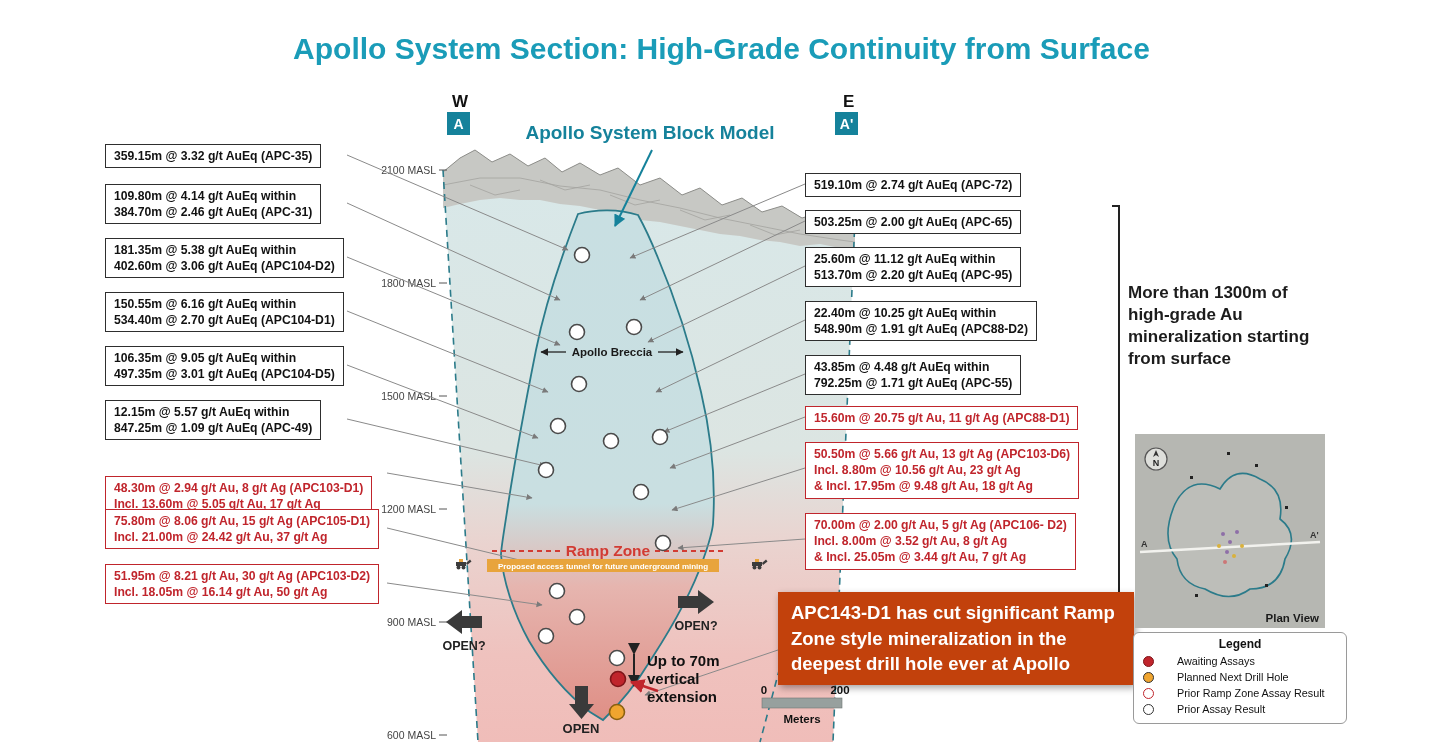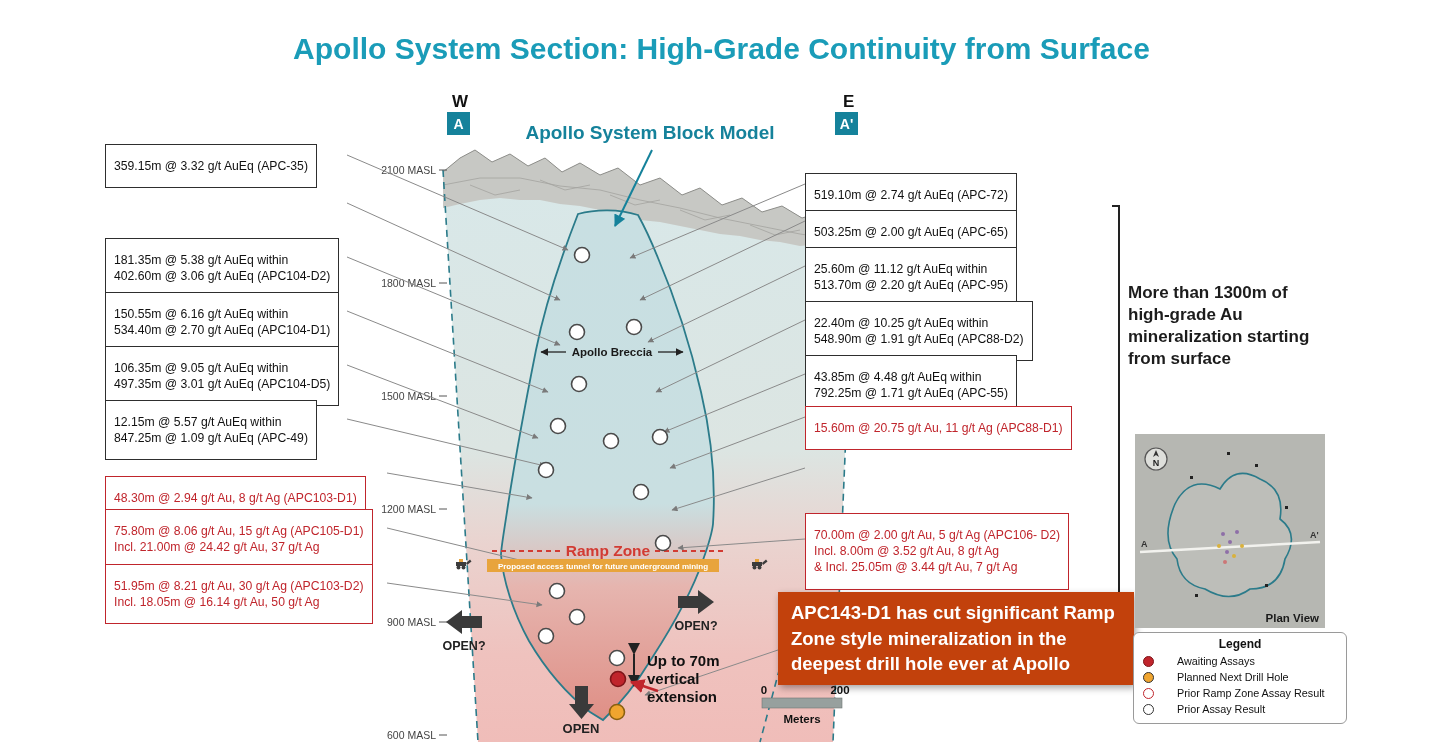--- a/index.html
+++ b/index.html
@@ -4,22 +4,22 @@
 <style>
   html,body{margin:0;padding:0;background:#fff;font-family:"Liberation Sans",sans-serif;}
   .page{position:relative;width:1429px;height:749px;background:#fff;overflow:hidden;}
   .main-svg{position:absolute;left:0;top:0;z-index:1;}
   .title{position:absolute;left:0;right:0;top:32px;text-align:center;font-size:30px;font-weight:bold;color:#1A9CB8;z-index:3;margin-left:14px;}
   .we-label{position:absolute;font-size:17px;font-weight:bold;color:#111;z-index:3;}
   .marker-box{position:absolute;width:23px;height:23px;background:#15829B;color:#fff;font-weight:bold;
     font-size:14px;display:flex;align-items:center;justify-content:center;z-index:3;}
   .block-model{position:absolute;left:505px;top:122px;width:290px;text-align:center;color:#15829B;
     font-size:19px;font-weight:bold;z-index:3;}
-  .co{position:absolute;background:#fff;border:1.3px solid #2e2e2e;padding:13px 8px;font-size:12.2px;
-    font-weight:normal;color:#111;line-height:1.33;white-space:nowrap;z-index:3;}
+  .co{position:absolute;background:#fff;border:1.3px solid #2e2e2e;padding:3px 8px;font-size:12.2px;
+    font-weight:bold;color:#111;line-height:1.33;white-space:nowrap;z-index:3;}
   .co.red{border:1.6px solid #C0252C;color:#C0252C;}
   .highlight-box{position:absolute;left:778px;top:592px;width:330px;background:#c2410c;color:#fff;
     font-weight:bold;font-size:18.5px;line-height:1.38;padding:8px 13px;z-index:3;
     box-shadow:2px 3px 7px rgba(0,0,0,.35);}
   .side-note{position:absolute;left:1128px;top:282px;width:205px;font-size:17px;font-weight:bold;
     color:#1c1c1c;line-height:1.3;z-index:3;}
   .plan-view{position:absolute;left:1135px;top:434px;width:190px;height:194px;z-index:3;}
   .legend{position:absolute;left:1133px;top:632px;width:194px;background:#fff;border:1.5px solid #9a9a9a;
     border-radius:6px;padding:4px 9px 8px 9px;z-index:3;}
   .legend-title{text-align:center;font-weight:bold;font-size:12px;color:#111;}
@@ -205,20 +205,24 @@
   <div class="we-label" style="left:452px;top:92px">W</div>
   <div class="we-label" style="left:843px;top:92px">E</div>
   <div class="marker-box" style="left:447px;top:112px">A</div>
   <div class="marker-box" style="left:835px;top:112px">A'</div>
 
   <div class="block-model">Apollo System Block Model</div>
 
   <div class="co" style="left:105px;top:144px">
     <div>359.15m @ 3.32 g/t AuEq (APC-35)</div>
   </div>
+  <div class="co" style="left:105px;top:184px">
+    <div>109.80m @ 4.14 g/t AuEq within</div>
+    <div>384.70m @ 2.46 g/t AuEq (APC-31)</div>
+  </div>
   <div class="co" style="left:105px;top:238px">
     <div>181.35m @ 5.38 g/t AuEq within</div>
     <div>402.60m @ 3.06 g/t AuEq (APC104-D2)</div>
   </div>
   <div class="co" style="left:105px;top:292px">
     <div>150.55m @ 6.16 g/t AuEq within</div>
     <div>534.40m @ 2.70 g/t AuEq (APC104-D1)</div>
   </div>
   <div class="co" style="left:105px;top:346px">
     <div>106.35m @ 9.05 g/t AuEq within</div>
@@ -254,20 +258,25 @@
   <div class="co" style="left:805px;top:301px">
     <div>22.40m @ 10.25 g/t AuEq within</div>
     <div>548.90m @ 1.91 g/t AuEq (APC88-D2)</div>
   </div>
   <div class="co" style="left:805px;top:355px">
     <div>43.85m @ 4.48 g/t AuEq within</div>
     <div>792.25m @ 1.71 g/t AuEq (APC-55)</div>
   </div>
   <div class="co red" style="left:805px;top:406px">
     <div>15.60m @ 20.75 g/t Au, 11 g/t Ag (APC88-D1)</div>
+  </div>
+  <div class="co red" style="left:805px;top:442px">
+    <div>50.50m @ 5.66 g/t Au, 13 g/t Ag (APC103-D6)</div>
+    <div>Incl. 8.80m @ 10.56 g/t Au, 23 g/t Ag</div>
+    <div>&amp; Incl. 17.95m @ 9.48 g/t Au, 18 g/t Ag</div>
   </div>
   <div class="co red" style="left:805px;top:513px">
     <div>70.00m @ 2.00 g/t Au, 5 g/t Ag (APC106- D2)</div>
     <div>Incl. 8.00m @ 3.52 g/t Au, 8 g/t Ag</div>
     <div>&amp; Incl. 25.05m @ 3.44 g/t Au, 7 g/t Ag</div>
   </div>
 
   <div class="highlight-box">APC143-D1 has cut significant Ramp Zone style mineralization in the deepest drill hole ever at Apollo</div>
 
   <div class="side-note">More than 1300m of high-grade Au mineralization starting from surface</div>

